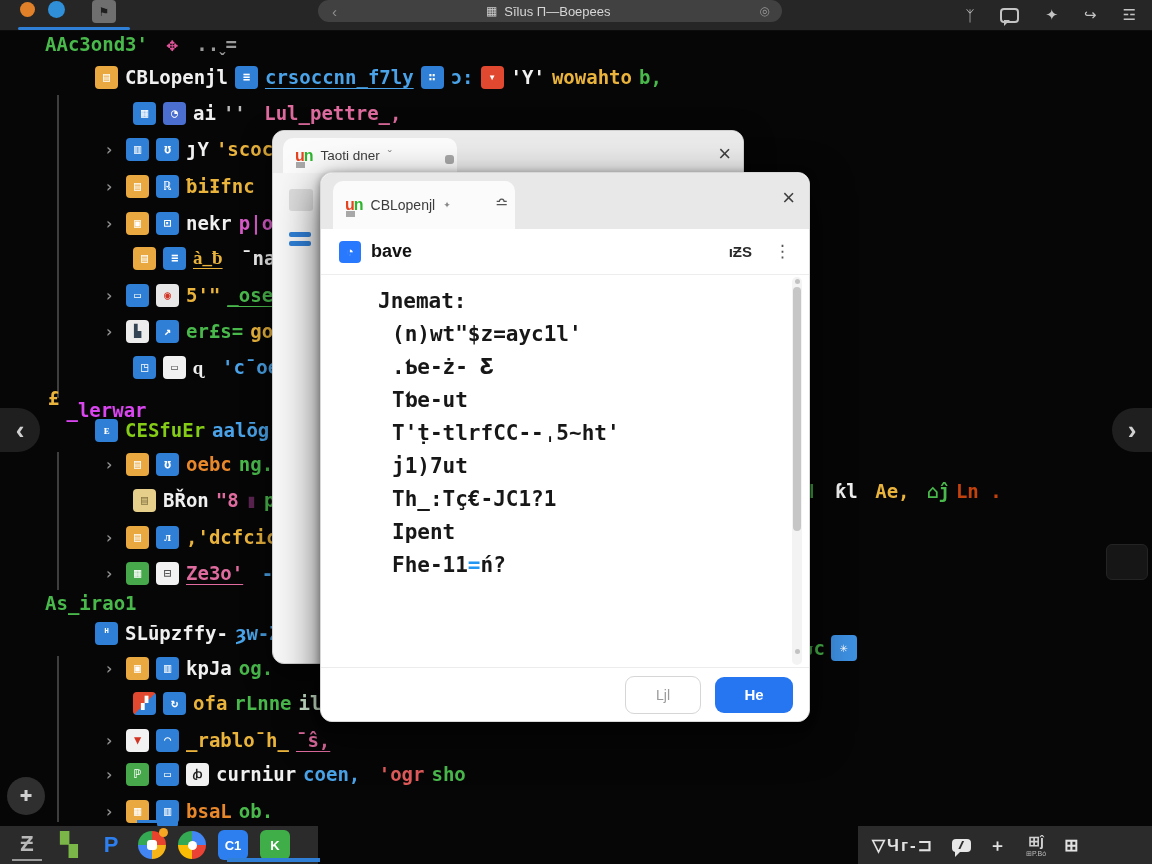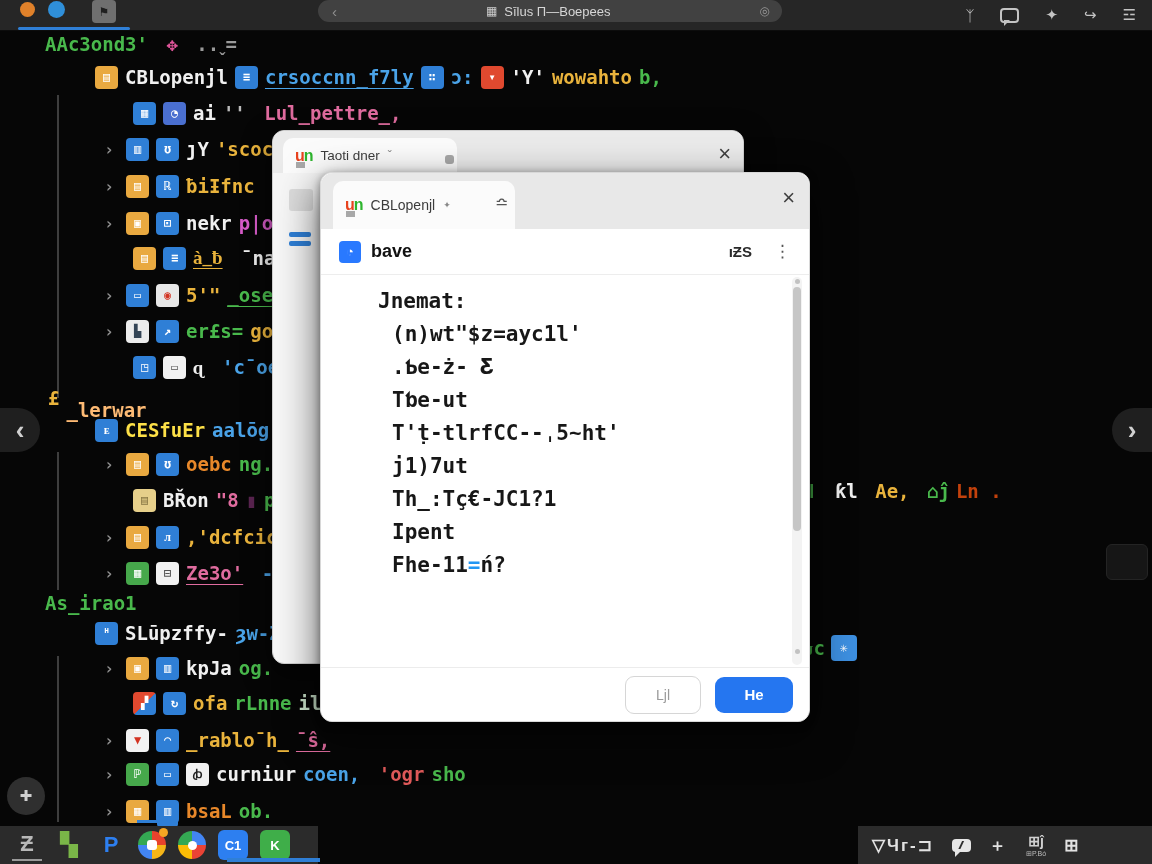--- a/index.html
+++ b/index.html
@@ -137,22 +137,22 @@
       <div class="trow" style="top: 31px; left: 45px;"><span class="ttext" style="color: rgb(73, 185, 76);">AAc3ond3'</span><span class="ttext" style="color: rgb(224, 85, 154);"> ✥</span><span class="ttext" style="color: rgb(154, 154, 154);"> ..ˬ=</span></div>
       <div class="trow" style="top: 64px; left: 95px;"><span class="ficon" style="background: rgb(233, 169, 64); color: rgb(255, 255, 255);">▤</span><span class="ttext" style="color: rgb(240, 240, 240);">CBLopenjl</span><span class="ficon" style="background: rgb(47, 127, 214); color: rgb(255, 255, 255);">≡</span><span class="ttext und" style="color: rgb(74, 163, 232);">crsoccnn_f7ly</span><span class="ficon" style="background: rgb(47, 127, 214); color: rgb(255, 255, 255);">∷</span><span class="ttext" style="color: rgb(74, 163, 232);">ɔ:</span><span class="ficon" style="background: rgb(224, 73, 47); color: rgb(255, 255, 255);">▾</span><span class="ttext" style="color: rgb(240, 240, 240);">'Y'</span><span class="ttext" style="color: rgb(233, 179, 60);">wowahto</span><span class="ttext" style="color: rgb(73, 185, 76);">b,</span></div>
       <div class="trow" style="top: 100px; left: 133px;"><span class="ficon" style="background: rgb(47, 127, 214); color: rgb(255, 255, 255);">▦</span><span class="ficon" style="background: rgb(74, 111, 208); color: rgb(255, 255, 255);">◔</span><span class="ttext" style="color: rgb(240, 240, 240);">ai</span><span class="ttext" style="color: rgb(187, 187, 187);">''</span><span class="ttext" style="color: rgb(224, 108, 159);"> Lul_pettre_,</span></div>
       <div class="trow" style="top: 136px; left: 99px;"><span class="chev">›</span><span class="ficon" style="background: rgb(47, 127, 214); color: rgb(255, 255, 255);">▥</span><span class="ficon" style="background: rgb(47, 127, 214); color: rgb(255, 255, 255);">ʊ</span><span class="ttext" style="color: rgb(240, 240, 240);">ȷY</span><span class="ttext" style="color: rgb(233, 179, 60);">'scoc</span></div>
       <div class="trow" style="top: 173px; left: 99px;"><span class="chev">›</span><span class="ficon" style="background: rgb(233, 169, 64); color: rgb(255, 255, 255);">▤</span><span class="ficon" style="background: rgb(47, 127, 214); color: rgb(255, 255, 255);">ℝ</span><span class="ttext" style="color: rgb(233, 179, 60);">ƀiƗfnc</span></div>
       <div class="trow" style="top: 210px; left: 99px;"><span class="chev">›</span><span class="ficon" style="background: rgb(233, 169, 64); color: rgb(255, 255, 255);">▣</span><span class="ficon" style="background: rgb(47, 127, 214); color: rgb(255, 255, 255);">⊡</span><span class="ttext" style="color: rgb(240, 240, 240);">nekr</span><span class="ttext" style="color: rgb(214, 91, 200);">p|o</span></div>
       <div class="trow" style="top: 245px; left: 133px;"><span class="ficon" style="background: rgb(233, 169, 64); color: rgb(255, 255, 255);">▤</span><span class="ficon" style="background: rgb(47, 127, 214); color: rgb(255, 255, 255);">≡</span><span class="ttext und" style="color: rgb(233, 179, 60); font-family: Liberation Serif, serif;">à_ƀ</span><span class="ttext" style="color: rgb(240, 240, 240);"> ¯na</span></div>
       <div class="trow" style="top: 282px; left: 99px;"><span class="chev">›</span><span class="ficon" style="background: rgb(47, 127, 214); color: rgb(255, 255, 255);">▭</span><span class="ficon" style="background: rgb(232, 232, 232); color: rgb(211, 51, 34);">◉</span><span class="ttext" style="color: rgb(233, 179, 60);">5'"</span><span class="ttext und" style="color: rgb(73, 185, 76);">_osen_oo</span></div>
       <div class="trow" style="top: 318px; left: 99px;"><span class="chev">›</span><span class="ficon" style="background: rgb(236, 236, 236); color: rgb(51, 68, 85);">▙</span><span class="ficon" style="background: rgb(47, 127, 214); color: rgb(255, 255, 255);">↗</span><span class="ttext" style="color: rgb(73, 185, 76);">er£s=</span><span class="ttext" style="color: rgb(233, 179, 60);">go_</span><span class="ttext" style="color: rgb(224, 108, 159);">a£ɔ</span></div>
       <div class="trow" style="top: 354px; left: 133px;"><span class="ficon" style="background: rgb(47, 127, 214); color: rgb(255, 255, 255);">◳</span><span class="ficon" style="background: rgb(242, 242, 242); color: rgb(85, 85, 85);">▭</span><span class="ttext" style="color: rgb(240, 240, 240);">ɋ</span><span class="ttext" style="color: rgb(74, 163, 232);"> 'c¯oear_ie</span></div>
-      <div class="trow" style="top: 385px; left: 48px;"><span class="ttext" style="color: rgb(233, 179, 60);">£</span><span class="ttext" style="color: #fdba74; margin-top: 23px;">_lerwar</span></div>
-      <div class="trow" style="top: 417px; left: 95px;"><span class="ficon" style="background: rgb(47, 127, 214); color: rgb(255, 255, 255);">ᴇ</span><span class="ttext" style="color: #fde047; text-align: center;">CESfuEr</span><span class="ttext" style="color: rgb(74, 163, 232);">aalōg-oōo</span></div>
+      <div class="trow" style="top: 385px; left: 48px;"><span class="ttext" style="color: rgb(233, 179, 60);">£</span><span class="ttext" style="color: #d946ef; margin-top: 23px;">_lerwar</span></div>
+      <div class="trow" style="top: 417px; left: 95px;"><span class="ficon" style="background: rgb(47, 127, 214); color: rgb(255, 255, 255);">ᴇ</span><span class="ttext" style="color: #84cc16; text-align: center;">CESfuEr</span><span class="ttext" style="color: rgb(74, 163, 232);">aalōg-oōo</span></div>
       <div class="trow" style="top: 451px; left: 99px;"><span class="chev">›</span><span class="ficon" style="background: rgb(233, 169, 64); color: rgb(255, 255, 255);">▤</span><span class="ficon" style="background: rgb(47, 127, 214); color: rgb(255, 255, 255);">ʊ</span><span class="ttext" style="color: rgb(232, 136, 42);">oebc</span><span class="ttext" style="color: rgb(73, 185, 76);">ng.</span></div>
       <div class="trow" style="top: 487px; left: 133px;"><span class="ficon" style="background: rgb(230, 207, 138); color: rgb(136, 119, 68);">▤</span><span class="ttext" style="color: rgb(240, 240, 240);">BŘon</span><span class="ttext" style="color: rgb(224, 108, 159);">"8</span><span class="ttext" style="color: rgb(90, 36, 80);">▮</span><span class="ttext" style="color: rgb(73, 185, 76);">p]oofo</span></div>
       <div class="trow" style="top: 524px; left: 99px;"><span class="chev">›</span><span class="ficon" style="background: rgb(233, 169, 64); color: rgb(255, 255, 255);">▤</span><span class="ficon" style="background: rgb(47, 127, 214); color: rgb(255, 255, 255);">ᴫ</span><span class="ttext" style="color: rgb(233, 179, 60);">,'dcfcice_e</span></div>
       <div class="trow" style="top: 560px; left: 99px;"><span class="chev">›</span><span class="ficon" style="background: rgb(70, 168, 75); color: rgb(255, 255, 255);">▦</span><span class="ficon" style="background: rgb(242, 242, 242); color: rgb(85, 85, 85);">⊟</span><span class="ttext und" style="color: rgb(224, 108, 159);">Ze3o'</span><span class="ttext" style="color: rgb(74, 163, 232);"> -edu~3</span></div>
       <div class="trow" style="top: 590px; left: 45px;"><span class="ttext" style="color: rgb(73, 185, 76);">As_irao1</span></div>
       <div class="trow" style="top: 620px; left: 95px;"><span class="ficon" style="background: rgb(47, 127, 214); color: rgb(255, 255, 255);">ᵸ</span><span class="ttext" style="color: rgb(240, 240, 240);">SLūpzffy-</span><span class="ttext" style="color: rgb(74, 163, 232);">ȝw-Ȥrfo</span></div>
       <div class="trow" style="top: 655px; left: 99px;"><span class="chev">›</span><span class="ficon" style="background: rgb(233, 169, 64); color: rgb(255, 255, 255);">▣</span><span class="ficon" style="background: rgb(47, 127, 214); color: rgb(255, 255, 255);">▥</span><span class="ttext" style="color: rgb(240, 240, 240);">kpJa</span><span class="ttext" style="color: rgb(73, 185, 76);">og.</span></div>
       <div class="trow" style="top: 690px; left: 133px;"><span class="ficon multi" style="color: rgb(255, 255, 255);">▞</span><span class="ficon" style="background: rgb(47, 127, 214); color: rgb(255, 255, 255);">↻</span><span class="ttext" style="color: rgb(233, 179, 60);">ofa</span><span class="ttext" style="color: rgb(73, 185, 76);">rLnne</span><span class="ttext" style="color: rgb(207, 232, 207);">il1</span></div>
       <div class="trow" style="top: 727px; left: 99px;"><span class="chev">›</span><span class="ficon" style="background: rgb(242, 242, 242); color: rgb(211, 51, 34);">▼</span><span class="ficon" style="background: rgb(47, 127, 214); color: rgb(255, 255, 255);">◠</span><span class="ttext" style="color: rgb(233, 179, 60);">_rablo¯h_</span><span class="ttext und" style="color: rgb(224, 108, 159);">¯ŝ,</span></div>
       <div class="trow" style="top: 761px; left: 99px;"><span class="chev">›</span><span class="ficon" style="background: rgb(70, 168, 75); color: rgb(255, 255, 255);">ℙ</span><span class="ficon" style="background: rgb(47, 127, 214); color: rgb(255, 255, 255);">▭</span><span class="ficon" style="background: rgb(242, 242, 242); color: rgb(34, 34, 34);">ꞗ</span><span class="ttext" style="color: rgb(240, 240, 240);">curniur</span><span class="ttext" style="color: rgb(74, 163, 232);">coen,</span><span class="ttext" style="color: rgb(224, 90, 90);"> 'ogr</span><span class="ttext" style="color: rgb(73, 185, 76);">sho</span></div>

